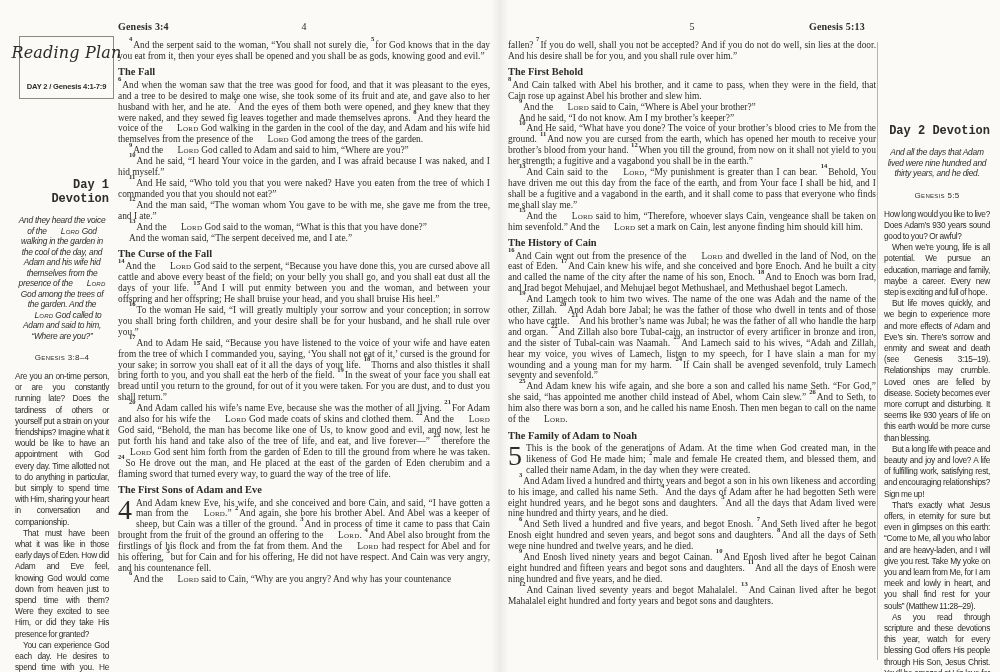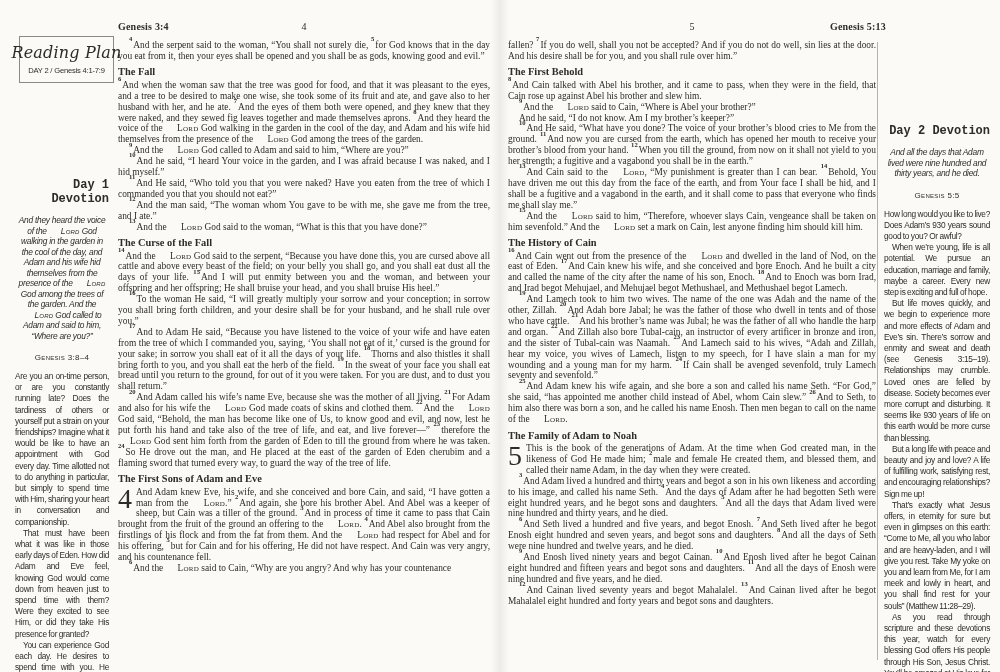--- a/index.html
+++ b/index.html
@@ -17,21 +17,21 @@
   .main-col p.indent { text-indent:11px; }
   .section-heading { font-weight:bold; font-size:10.4px; line-height:12px; margin:4.5px 0 1.5px; text-align:left; }
   sup.vn { font-weight:bold; font-size:6.6px; line-height:0; position:relative; top:-2.6px; margin-right:1px; }
   .sc { font-variant:small-caps; letter-spacing:0.2px;margin-left:12px; }
   .dropcap { float:left; font-size:28px; line-height:22px; margin:1.5px 4px 0 0; }
 
   .reading-plan { position:absolute; left:19px; top:36px; width:95px; border:1.4px solid #8d8982; text-align:center; padding:6px 2px 7px; background:#fbfaf7; }
   .rp-title { font-family:"DejaVu Serif", serif; font-style:italic; font-size:16px; letter-spacing:0.2px;
               display:flex; align-items:center; justify-content:center; gap:3px; white-space:nowrap; }
   .rp-dash { display:inline-block; width:6px; height:1px; background:#8d8982; }
-  .rp-line { font-family:"Liberation Sans", sans-serif; font-weight:normal; font-size:7.6px; letter-spacing:-0.2px; margin-top:4px; white-space:nowrap; }
+  .rp-line { font-family:"Liberation Sans", sans-serif; font-weight:bold; font-size:7.6px; letter-spacing:-0.2px; margin-top:20px; white-space:nowrap; }
 
   .devotion { position:absolute; font-family:"Liberation Sans", sans-serif; }
   .dev-title { font-family:Liberation Mono, monospace; font-weight:bold; font-size:12px; text-align:right; }
   .dev-quote { font-style:italic; font-size:8.4px; line-height:10.5px; text-align:center; margin-top:9px; letter-spacing:-0.25px; }
   .dev-ref { font-size:8px; text-align:center; margin-top:12px; font-variant:small-caps; letter-spacing:0.3px; }
   .dev-body { margin-top:9px; }
   .dev-body p { font-size:8.3px; line-height:11.2px; text-align:justify; letter-spacing:-0.3px; word-spacing:-0.4px; }
   .dev-body p.indent { text-indent:8px; }
 
   .side-rule { position:absolute; width:1px; background:#b7b3ac; }
@@ -67,35 +67,36 @@
 
     <div class="main-col" style="left:118px; width:372px;">
         <p class="indent"><sup class="vn">4</sup>And the serpent said to the woman, “You shall not surely die, <sup class="vn">5</sup>for God knows that in the day you eat from it, then your eyes shall be opened and you shall be as gods, knowing good and evil.”</p>
         <div class="section-heading">The Fall</div>
         <p><sup class="vn">6</sup>And when the woman saw that the tree was good for food, and that it was pleasant to the eyes, and a tree to be desired to make one wise, she took some of its fruit and ate, and gave also to her husband with her, and he ate. <sup class="vn">7</sup>And the eyes of them both were opened, and they knew that they were naked, and they sewed fig leaves together and made themselves aprons. <sup class="vn">8</sup>And they heard the voice of the <span class="sc">Lord</span> God walking in the garden in the cool of the day, and Adam and his wife hid themselves from the presence of the <span class="sc">Lord</span> God among the trees of the garden.</p>
         <p class="indent"><sup class="vn">9</sup>And the <span class="sc">Lord</span> God called to Adam and said to him, “Where are you?”</p>
         <p class="indent"><sup class="vn">10</sup>And he said, “I heard Your voice in the garden, and I was afraid because I was naked, and I hid myself.”</p>
         <p class="indent"><sup class="vn">11</sup>And He said, “Who told you that you were naked? Have you eaten from the tree of which I commanded you that you should not eat?”</p>
         <p class="indent"><sup class="vn">12</sup>And the man said, “The woman whom You gave to be with me, she gave me from the tree, and I ate.”</p>
         <p class="indent"><sup class="vn">13</sup>And the <span class="sc">Lord</span> God said to the woman, “What is this that you have done?”</p>
+        <p class="indent">And the woman said, “The serpent deceived me, and I ate.”</p>
         <div class="section-heading">The Curse of the Fall</div>
         <p><sup class="vn">14</sup>And the <span class="sc">Lord</span> God said to the serpent, “Because you have done this, you are cursed above all cattle and above every beast of the field; on your belly you shall go, and you shall eat dust all the days of your life. <sup class="vn">15</sup>And I will put enmity between you and the woman, and between your offspring and her offspring; He shall bruise your head, and you shall bruise His heel.”</p>
         <p class="indent"><sup class="vn">16</sup>To the woman He said, “I will greatly multiply your sorrow and your conception; in sorrow you shall bring forth children, and your desire shall be for your husband, and he shall rule over you.”</p>
         <p class="indent"><sup class="vn">17</sup>And to Adam He said, “Because you have listened to the voice of your wife and have eaten from the tree of which I commanded you, saying, ‘You shall not eat of it,’ cursed is the ground for your sake; in sorrow you shall eat of it all the days of your life. <sup class="vn">18</sup>Thorns and also thistles it shall bring forth to you, and you shall eat the herb of the field. <sup class="vn">19</sup>In the sweat of your face you shall eat bread until you return to the ground, for out of it you were taken. For you are dust, and to dust you shall return.”</p>
         <p class="indent"><sup class="vn">20</sup>And Adam called his wife’s name Eve, because she was the mother of all living. <sup class="vn">21</sup>For Adam and also for his wife the <span class="sc">Lord</span> God made coats of skins and clothed them. <sup class="vn">22</sup>And the <span class="sc">Lord</span> God said, “Behold, the man has become like one of Us, to know good and evil, and now, lest he put forth his hand and take also of the tree of life, and eat, and live forever—” <sup class="vn">23</sup>therefore the <span class="sc">Lord</span> God sent him forth from the garden of Eden to till the ground from where he was taken. <sup class="vn">24</sup>So He drove out the man, and He placed at the east of the garden of Eden cherubim and a flaming sword that turned every way, to guard the way of the tree of life.</p>
         <div class="section-heading">The First Sons of Adam and Eve</div>
         <p><span class="dropcap">4</span>And Adam knew Eve, his wife, and she conceived and bore Cain, and said, “I have gotten a man from the <span class="sc">Lord</span>.” <sup class="vn">2</sup>And again, she bore his brother Abel. And Abel was a keeper of sheep, but Cain was a tiller of the ground. <sup class="vn">3</sup>And in process of time it came to pass that Cain brought from the fruit of the ground an offering to the <span class="sc">Lord</span>. <sup class="vn">4</sup>And Abel also brought from the firstlings of his flock and from the fat from them. And the <span class="sc">Lord</span> had respect for Abel and for his offering, <sup class="vn">5</sup>but for Cain and for his offering, He did not have respect. And Cain was very angry, and his countenance fell.</p>
         <p class="indent"><sup class="vn">6</sup>And the <span class="sc">Lord</span> said to Cain, “Why are you angry? And why has your countenance</p>
       </div>
   </div>
 
   <div class="gutter"></div>
 
   <div>
-    <div class="running-head" style="right:114px;">Genesis 5:13</div>
+    <div class="running-head" style="right:135px;">Genesis 5:13</div>
     <div class="page-num" style="left:508px; width:368px; text-align:center;">5</div>
 
     <div class="main-col" style="left:508px; width:368px;">
         <p>fallen? <sup class="vn">7</sup>If you do well, shall you not be accepted? And if you do not do well, sin lies at the door. And his desire shall be for you, and you shall rule over him.”</p>
         <div class="section-heading">The First Behold</div>
         <p><sup class="vn">8</sup>And Cain talked with Abel his brother, and it came to pass, when they were in the field, that Cain rose up against Abel his brother and slew him.</p>
         <p class="indent"><sup class="vn">9</sup>And the <span class="sc">Lord</span> said to Cain, “Where is Abel your brother?”</p>
         <p class="indent">And he said, “I do not know. Am I my brother’s keeper?”</p>
         <p class="indent"><sup class="vn">10</sup>And He said, “What have you done? The voice of your brother’s blood cries to Me from the ground. <sup class="vn">11</sup>And now you are cursed from the earth, which has opened her mouth to receive your brother’s blood from your hand. <sup class="vn">12</sup>When you till the ground, from now on it shall not yield to you her strength; a fugitive and a vagabond you shall be in the earth.”</p>
         <p class="indent"><sup class="vn">13</sup>And Cain said to the <span class="sc">Lord</span>, “My punishment is greater than I can bear. <sup class="vn">14</sup>Behold, You have driven me out this day from the face of the earth, and from Your face I shall be hid, and I shall be a fugitive and a vagabond in the earth, and it shall come to pass that everyone who finds me shall slay me.”</p>

